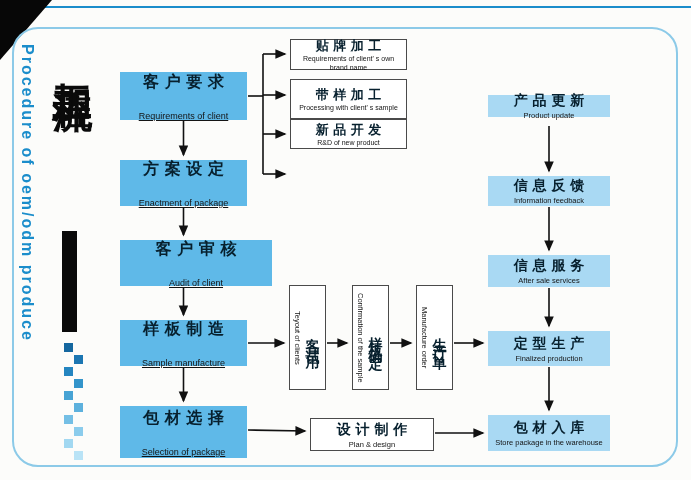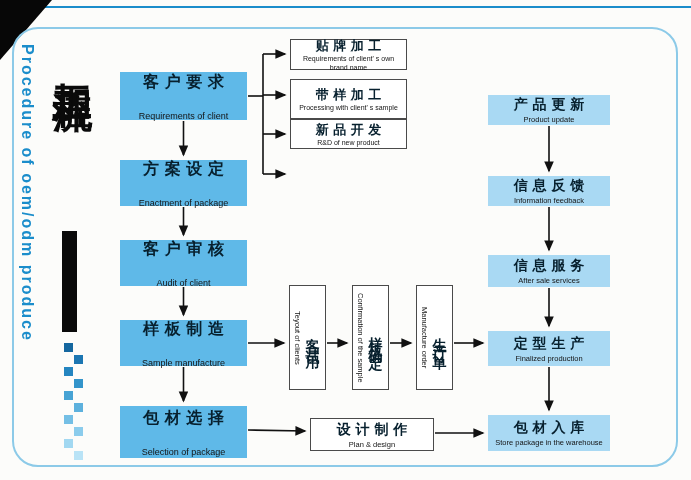--- a/index.html
+++ b/index.html
@@ -21,21 +21,21 @@
   .squares  { position:absolute; left:64px; top:343px; width:22px; height:130px; }
   .sq { position:absolute; width:9px; height:9px; }
 
   .box { position:absolute; display:flex; flex-direction:column; align-items:center;
          justify-content:center; text-align:center; }
   .blue      { background:var(--left-box-fill,#5fb9e8);gap:16px; }
   .lightblue { background:var(--right-box-fill,#a9d9f3); }
   .white     { background:#ffffff; border:1px solid #4a4a4a; }
   .box .cn { font-weight:bold; letter-spacing:0.35em; text-indent:0.35em; color:#07202e; white-space:nowrap;text-align:right; }
   .box .en { color:#141414; white-space:normal; }
-  .big  .cn { font-size:16px; }   .big  .en { font-size:9px;  margin-top:2px; }
+  .big  .cn { font-size:16px; }   .big  .en { font-size:9px;  margin-top:2px;text-decoration:underline; }
   .mid  .cn { font-size:14px; }   .mid  .en { font-size:7.5px; margin-top:1px; }
   .small .cn { font-size:13px; }  .small .en { font-size:7px; line-height:1.25; padding:0 2px; }
 
   .vbox { position:absolute; background:#fff; border:1px solid #4a4a4a;
           display:flex; flex-direction:row; align-items:center; justify-content:center; gap:2px; }
   .vbox .ven { writing-mode:vertical-rl; font-size:7.5px; color:#141414; max-height:98px; }
   .vbox .vcn { writing-mode:vertical-rl; text-orientation:upright; font-weight:bold;
                font-size:14px; letter-spacing:6px; color:#07202e; }
 
   svg.arrows { position:absolute; left:0; top:0; pointer-events:none; }
@@ -102,21 +102,21 @@
   </svg>
 
   <div class="box blue big" style="left:120px;top:72px;width:127px;height:48px">
     <div class="cn">客户要求</div>
     <div class="en">Requirements of client</div>
   </div>
   <div class="box blue big" style="left:120px;top:160px;width:127px;height:46px">
     <div class="cn">方案设定</div>
     <div class="en">Enactment of package</div>
   </div>
-  <div class="box blue big" style="left:120px;top:240px;width:127px;height:46px">
+  <div class="box blue big" style="left:120px;top:240px;width:152px;height:46px">
     <div class="cn">客户审核</div>
     <div class="en">Audit of client</div>
   </div>
   <div class="box blue big" style="left:120px;top:320px;width:127px;height:46px">
     <div class="cn">样板制造</div>
     <div class="en">Sample manufacture</div>
   </div>
   <div class="box blue big" style="left:120px;top:406px;width:127px;height:52px">
     <div class="cn">包材选择</div>
     <div class="en">Selection of package</div>
@@ -141,21 +141,21 @@
   </div>
   <div class="vbox" style="left:352px;top:285px;width:37px;height:105px">
     <div class="ven">Confirmation of the sample</div>
     <div class="vcn">样板确定</div>
   </div>
   <div class="vbox" style="left:416px;top:285px;width:37px;height:105px">
     <div class="ven">Manufacture order</div>
     <div class="vcn">生产订单</div>
   </div>
 
-  <div class="box lightblue mid" style="left:488px;top:95px;width:122px;height:30px">
+  <div class="box lightblue mid" style="left:488px;top:95px;width:122px;height:22px">
     <div class="cn">产品更新</div>
     <div class="en">Product update</div>
   </div>
   <div class="box lightblue mid" style="left:488px;top:176px;width:122px;height:30px">
     <div class="cn">信息反馈</div>
     <div class="en">Information feedback</div>
   </div>
   <div class="box lightblue mid" style="left:488px;top:255px;width:122px;height:32px">
     <div class="cn">信息服务</div>
     <div class="en">After sale services</div>

